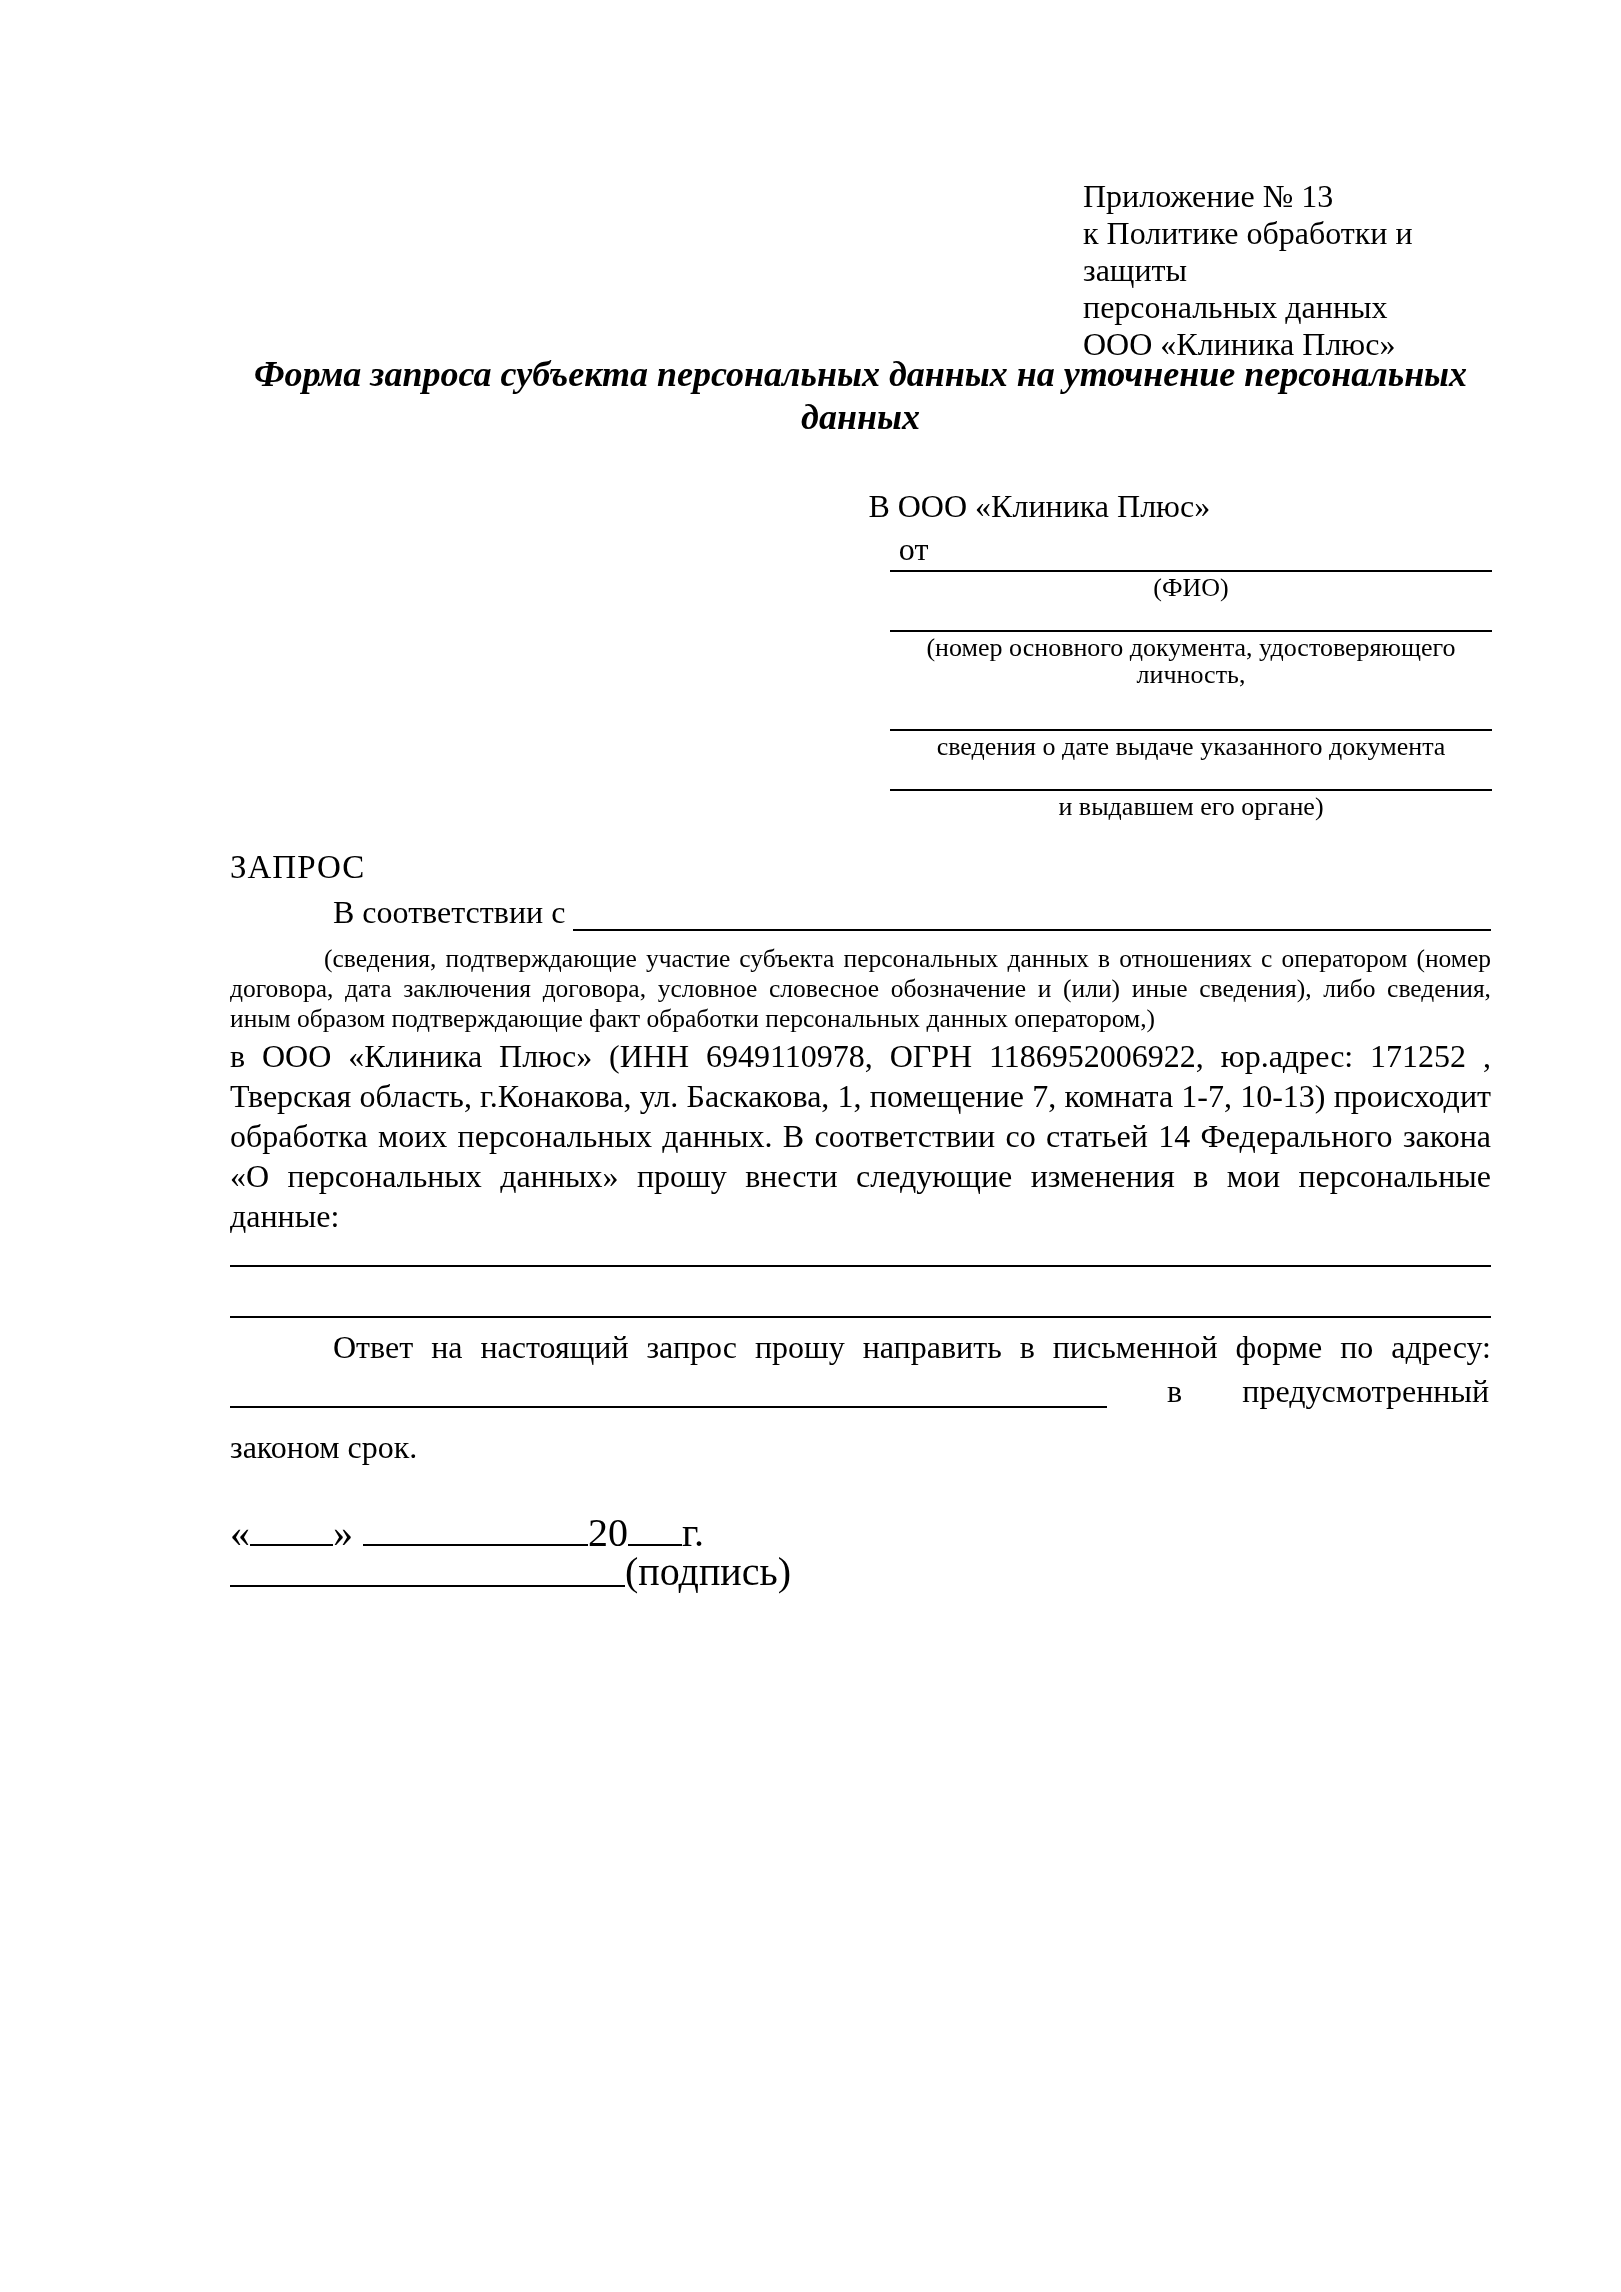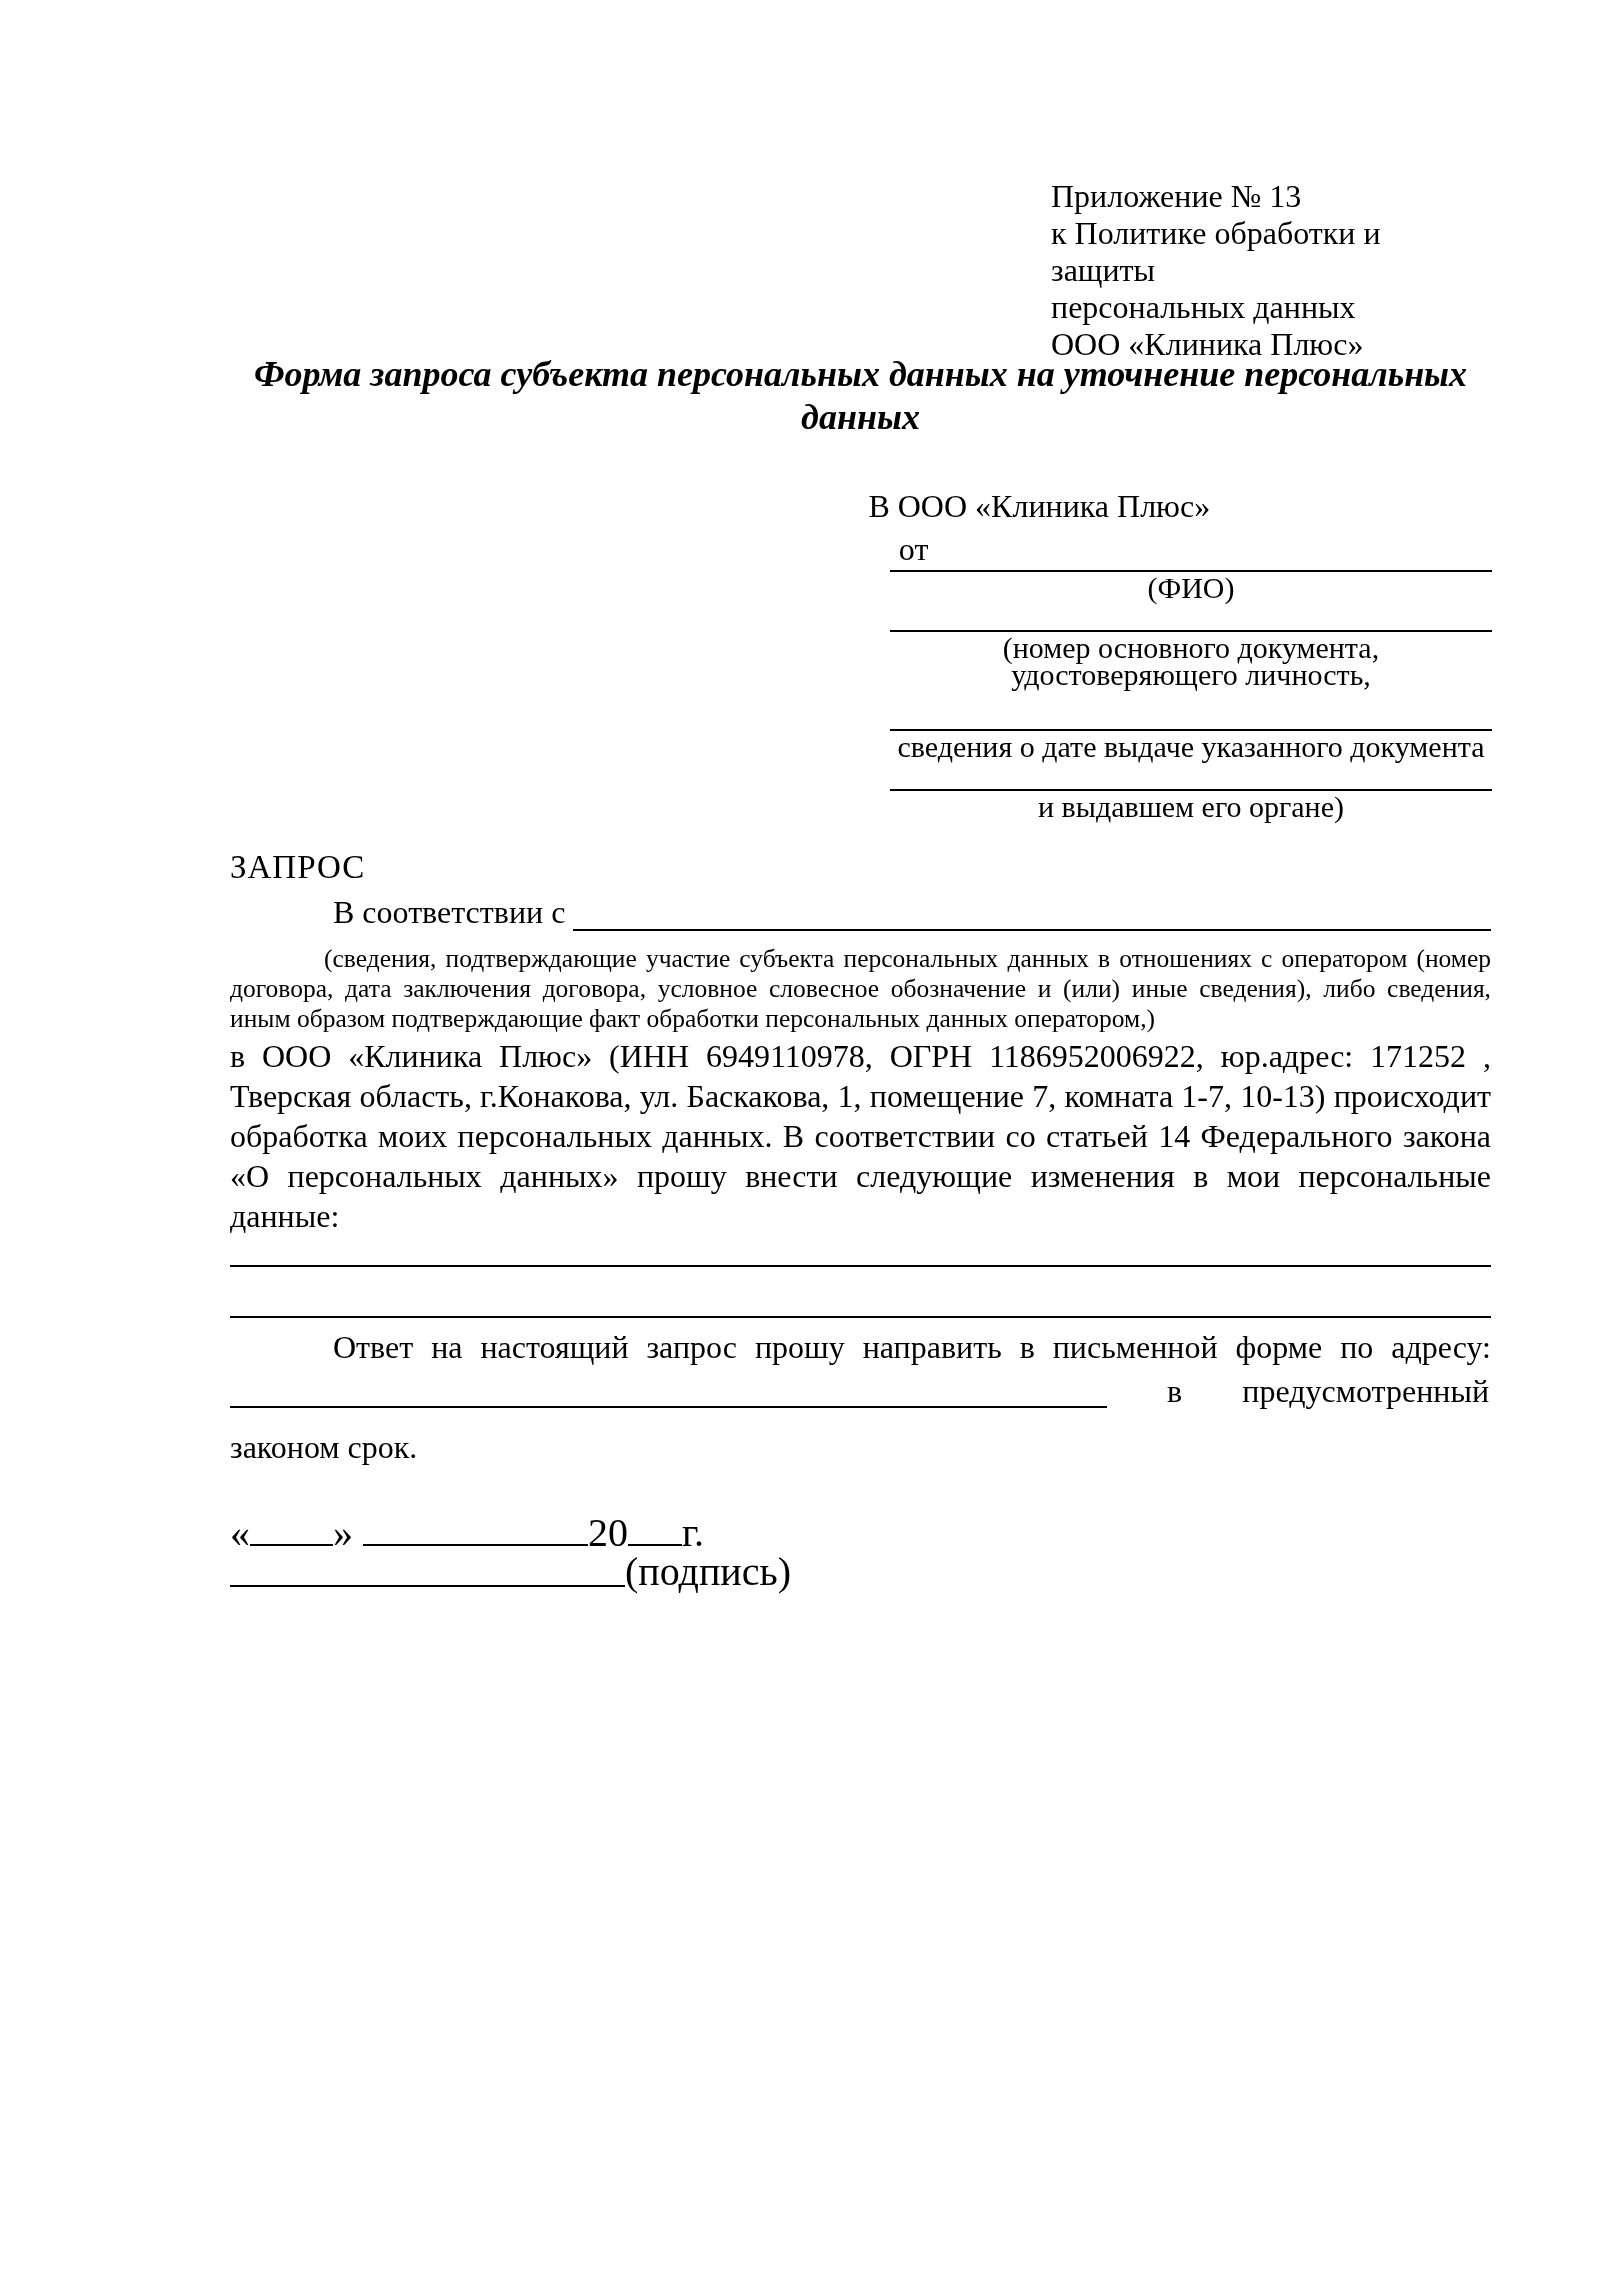--- a/index.html
+++ b/index.html
@@ -7,37 +7,37 @@
     position:relative;
     width:1621px;height:2293px;
     margin:0 auto;
     background:#ffffff;
     font-family:"Liberation Serif","DejaVu Serif",serif;
     color:#000;
     overflow:hidden;
   }
   
   .appendix{
-    position:absolute;left:1051px;top:178px;width:431px;
+    position:absolute;left:1083px;top:178px;width:431px;
     font-size:32px;line-height:37px;text-align:left;
   }
   
   .doc-title{
     position:absolute;left:230px;top:353px;width:1261px;
     font-size:36px;line-height:43px;font-weight:bold;text-align:center;font-style:italic;
   }
   
   .addressee{
     position:absolute;left:890px;top:488px;width:602px;
     font-size:32px;line-height:37px;
   }
   .addr-to{margin-left:-21.6px;white-space:nowrap;}
   .addr-from{margin-left:8.8px;margin-top:6px;}
   .field-line{border-top:2.9px solid #000;height:0;}
-  .field-label{font-size:30px;line-height:26.5px;text-align:center;margin-top:2.9px;}
+  .field-label{font-size:26px;line-height:26.5px;text-align:center;margin-top:2.9px;}
   .fl-1{margin-top:2px;}
   .fl-2{margin-top:29px;}
   .fl-3{margin-top:41px;}
   .fl-4{margin-top:28px;}
   
   .main-col{
     position:absolute;left:230px;top:849px;width:1261px;
     font-size:32px;
   }
   .request-heading{

